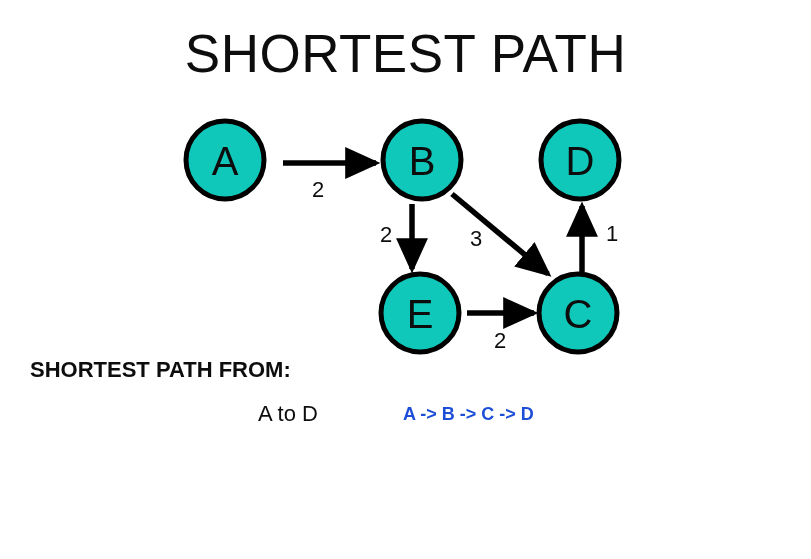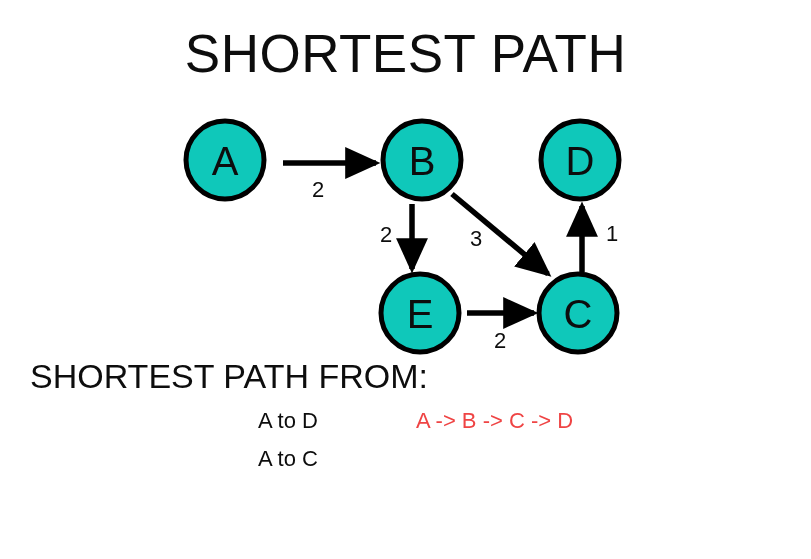--- a/index.html
+++ b/index.html
@@ -59,47 +59,46 @@
     text-anchor: middle;
     dominant-baseline: central;
   }
   .legend {
     position: absolute;
     left: 30px;
     top: 358px;
     width: 640px;
   }
   .legend-header {
-    font-size: 34px;
-    font-weight: 400;
+    font-size: 22px;
+    font-weight: 700;
     color: #0d0d0d;
     line-height: 1.1;
     white-space: nowrap;
   }
   .legend-rows {
     margin-top: 13px;
   }
   .legend-row {
     display: flex;
-    align-items: flex-start;
+    align-items: center;
     height: 38px;
-    gap: 13px;
   }
   .legend-pair {
     width: 145px;
     margin-left: 228px;
     font-size: 22px;
     font-weight: 400;
     color: #0d0d0d;
     white-space: nowrap;
   }
   .legend-path {
-    font-size: 22px;
-    font-weight: 400;
-    color: #ef4444;
+    font-size: 18px;
+    font-weight: 700;
+    color: #1d4ed8;
     white-space: nowrap;
   }
 </style>
 </head>
 <body style="background: rgb(255, 255, 255);">
 
 <div id="canvas">
 
   <div class="title">SHORTEST PATH</div>
 
@@ -151,18 +150,17 @@
   </svg>
 
   <div class="legend">
     <div class="legend-header">SHORTEST PATH FROM:</div>
     <div class="legend-rows">
       <div class="legend-row">
         <div class="legend-pair">A to D</div>
         <div class="legend-path">A -&gt; B -&gt; C -&gt; D</div>
       </div>
       <div class="legend-row">
-        <div class="legend-pair">A to C</div>
       </div>
     </div>
   </div>
 
 </div>
 
 </body></html>

